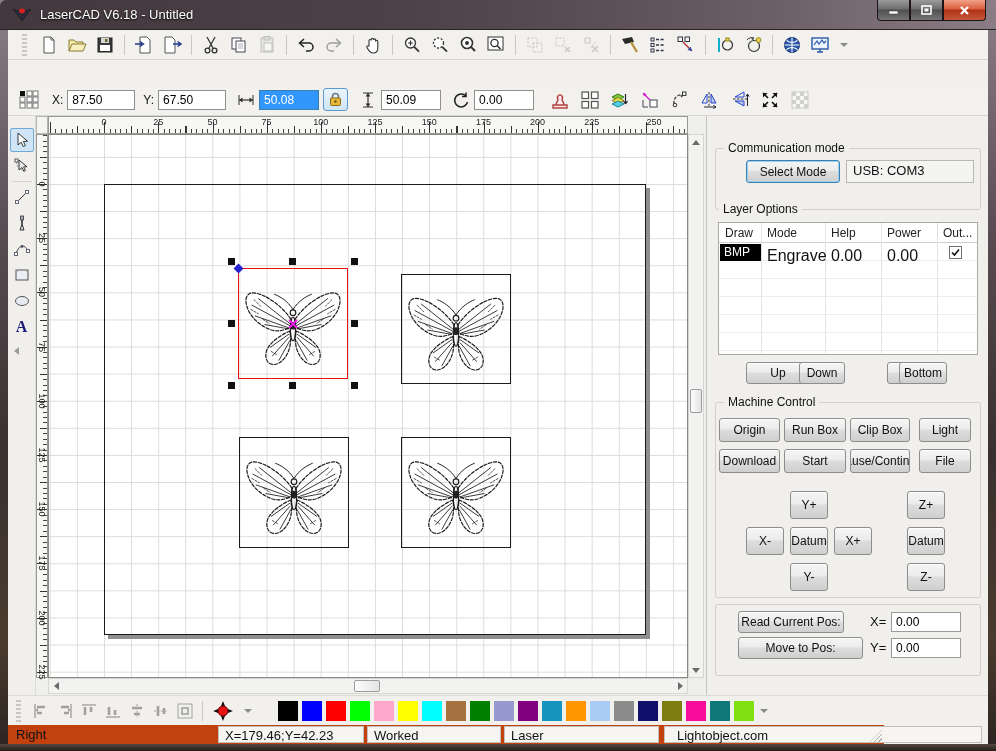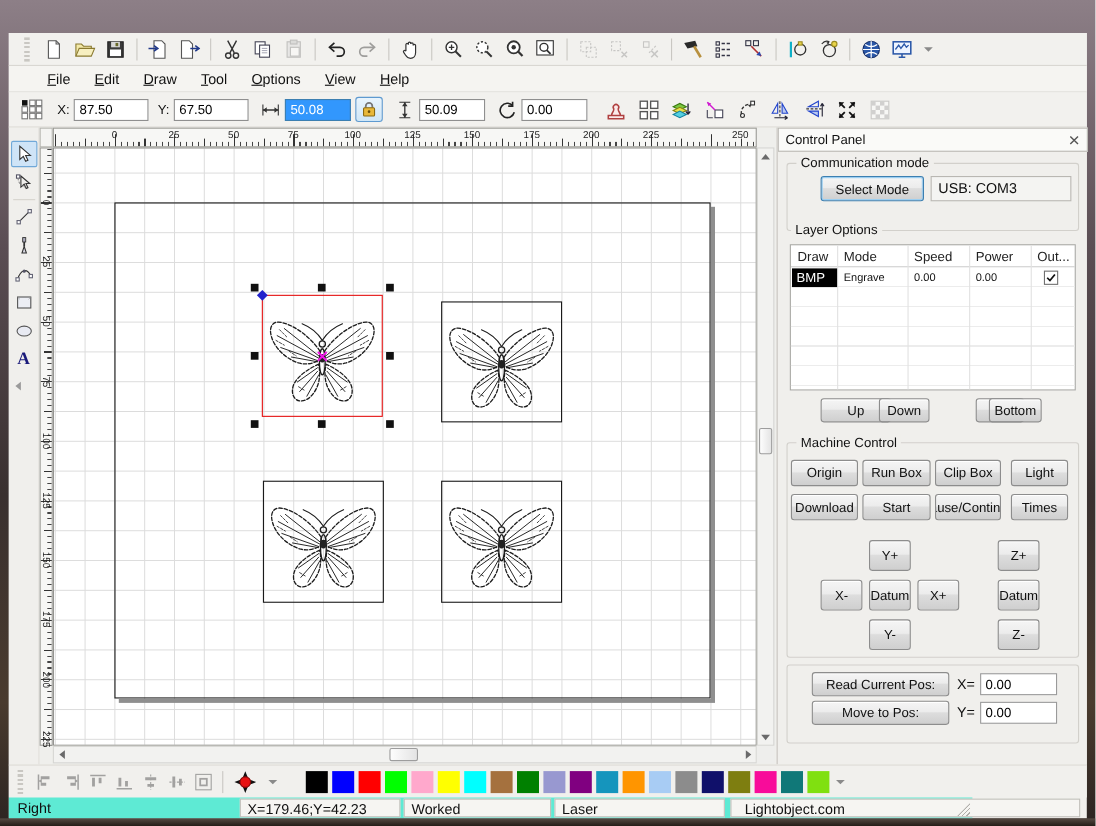--- a/index.html
+++ b/index.html
@@ -125,36 +125,36 @@
     background:linear-gradient(180deg,#f5f5f5,#ececec 45%,#dddddd 50%,#cfcfcf); border:1px solid #8d8d8d;
     border-radius:3px; font-size:12px; color:#111; box-shadow:inset 0 1px 0 #fff; }
   .btn.default { border-color:#3c7fb1; box-shadow:inset 0 0 0 1px #9ccef0, inset 0 1px 0 #fff; }
   .readbox { position:absolute; background:#f4f4f2; border:1px solid #b9b7b2; font-size:13px; padding:2px 6px; }
   .ltable { position:absolute; left:11px; top:106px; width:260px; height:133px; background:#fff; border:1px solid #a8a8a4; }
   .ltable .hdrow { position:absolute; left:0; top:0; width:100%; height:20px; border-bottom:1px solid #cfcfcf; }
   .ltable .hd { position:absolute; top:3px; font-size:12px; color:#222; }
   .ltable .colline { position:absolute; top:0; width:1px; height:100%; background:#e2e2e2; }
   .ltable .rowlines { position:absolute; left:0; top:20px; width:100%; height:112px;
     background:repeating-linear-gradient(180deg,transparent 0 17px,#ececec 17px 18px); }
-  .ltable .cell { position:absolute; font-size:10px; top:24px; }
+  .ltable .cell { position:absolute; font-size:16px; top:24px; }
   .bmp-cell { position:absolute; left:1px; top:21px; width:41px; height:17px; background:#000; color:#fff; font-size:12px; padding:1px 4px; }
   .chk { position:absolute; left:230px; top:23px; width:13px; height:13px; background:#fff; border:1px solid #707070; }
   .in-field { position:absolute; width:70px; height:20px; border:1px solid #9a9a9a; background:#fff; font-size:12px; padding:1px 4px; font-family:"Liberation Sans",sans-serif; }
   .pos-label { position:absolute; font-size:13px; }
 
   
   .bottombar { position:absolute; left:0; top:665px; width:980px; height:30px; background:#f1f0ed; border-top:1px solid #dddbd6;
     display:flex; align-items:center; padding-left:8px; }
   .abi { width:22px; height:22px; display:flex; align-items:center; justify-content:center; margin:0 1px; opacity:.5; }
   .abi svg{ width:18px; height:18px; }
   .laser-ic { width:22px; height:22px; margin:0 4px; opacity:1; display:flex; align-items:center; justify-content:center; }
   .palette { display:flex; column-gap:4px; margin-left:26px; align-items:center; }
   .swatch { width:20px; height:20px; }
 
-  .statusbar { position:absolute; left:0; top:695px; width:876px; height:19px; background:#5eead4; font-size:13px; }
+  .statusbar { position:absolute; left:0; top:695px; width:876px; height:19px; background:#c2410c; font-size:13px; }
   .sb-left { position:absolute; left:8px; top:2px; }
   .sb-field { position:absolute; top:1px; height:17px; border:1px solid #c2c0bb; background:#f6f5f2; padding:1px 6px; font-size:13px; }
   .grip-resize { position:absolute; right:2px; top:5px; width:12px; height:12px;
     background:repeating-linear-gradient(135deg,transparent 0 2px,#b0aeaa 2px 3px); clip-path:polygon(100% 0,100% 100%,0 100%); }
 
   .edge-bottom { position:absolute; left:0; top:744px; width:996px; height:7px;
     background:linear-gradient(180deg,#564a43,#241d17); }
 </style>
 </head>
 <body>
@@ -178,20 +178,45 @@
       <use href="#bwing-l" transform="translate(100,0) scale(-1,1)"></use>
       <circle cx="50" cy="40" r="2.6"></circle>
       <ellipse cx="50" cy="55" rx="2.4" ry="11"></ellipse>
       <ellipse cx="50" cy="52" rx="2.6" ry="3.6" fill="#222" stroke="none"></ellipse>
     </g>
   </defs>
 </svg>
 
 <div class="window">
 
+  <div class="titlebar">
+    <svg class="app-icon" viewBox="0 0 20 20">
+      <path d="M1 4 L10 16 L19 4 L13 6 L10 10 L7 6 Z" fill="#2a2a3a" stroke="#111" stroke-width="0.5"></path>
+      <ellipse cx="10" cy="6" rx="3" ry="2.4" fill="#d42020"></ellipse>
+    </svg>
+    <span class="title-text">LaserCAD V6.18 - Untitled</span>
+    <div class="winbtns">
+      <div class="winbtn min">
+        <svg width="12" height="9" viewBox="0 0 12 9">
+            <rect x="1" y="5" width="9" height="3" fill="#fff" stroke="#444" stroke-width="0.6"></rect>
+          </svg>
+      </div>
+      <div class="winbtn max">
+        <svg width="11" height="10" viewBox="0 0 11 10">
+            <rect x="1" y="1" width="9" height="8" fill="none" stroke="#fff" stroke-width="1.6"></rect>
+            <rect x="3.5" y="3.5" width="4" height="3" fill="#fff"></rect>
+          </svg>
+      </div>
+      <div class="winbtn close">
+        <svg width="11" height="11" viewBox="0 0 11 11">
+            <path d="M2 2 L9 9 M9 2 L2 9" stroke="#fff" stroke-width="2.2"></path>
+          </svg>
+      </div>
+    </div>
+  </div>
 
   <div class="content">
 
     <div class="toolbar-top">
       <div class="grip"></div>
       <div class="tbi">
           <svg viewBox="0 0 20 20">
             <path d="M5 2 h7 l3 3 v13 H5 Z" fill="#fff" stroke="#555"></path>
             <path d="M12 2 v3 h3" fill="none" stroke="#555"></path>
           </svg>
@@ -361,29 +386,20 @@
       <div class="tbi">
           <svg viewBox="0 0 20 20">
             <rect x="2" y="3" width="16" height="11" fill="#eef4ff" stroke="#2a57a8" stroke-width="1.4"></rect>
             <path d="M4 10 l3-4 2 3 3-4 2 3 2-2" fill="none" stroke="#2a57a8" stroke-width="1.2"></path>
             <path d="M7 17 h6 M10 14 v3" stroke="#2a57a8" stroke-width="1.4"></path>
           </svg>
         </div>
       <div class="dd-arrow"></div>
     </div>
 
-    <div class="menubar">
-      <span class="menu-item">File</span>
-      <span class="menu-item">Edit</span>
-      <span class="menu-item">Draw</span>
-      <span class="menu-item">Tool</span>
-      <span class="menu-item">Options</span>
-      <span class="menu-item">View</span>
-      <span class="menu-item">Help</span>
-    </div>
 
     <div class="coordbar">
       <div class="cb-tool">
           <svg viewBox="0 0 20 20">
         <g stroke="#777" fill="#fff">
               <rect x="8" y="1" width="5" height="5"></rect>
               <rect x="14" y="1" width="5" height="5"></rect>
               <rect x="1" y="7" width="5" height="5"></rect>
               <rect x="8" y="7" width="5" height="5"></rect>
               <rect x="14" y="7" width="5" height="5"></rect>
@@ -569,21 +585,21 @@
         <span class="rl" style="left: 55px;">0</span>
             <span class="rl" style="left: 109.2px;">25</span>
             <span class="rl" style="left: 163.4px;">50</span>
             <span class="rl" style="left: 217.6px;">75</span>
             <span class="rl" style="left: 271.8px;">100</span>
             <span class="rl" style="left: 326px;">125</span>
             <span class="rl" style="left: 380.2px;">150</span>
             <span class="rl" style="left: 434.4px;">175</span>
             <span class="rl" style="left: 488.6px;">200</span>
             <span class="rl" style="left: 542.8px;">225</span>
-            <span class="rl" style="left: 624px;">250</span>
+            <span class="rl" style="left: 605px;">250</span>
           </div>
         <div class="v-ruler">
             <span class="rl" style="top: 49px;">0</span>
             <span class="rl" style="top: 103.2px;">25</span>
             <span class="rl" style="top: 157.4px;">50</span>
             <span class="rl" style="top: 211.6px;">75</span>
             <span class="rl" style="top: 265.8px;">100</span>
             <span class="rl" style="top: 320px;">125</span>
             <span class="rl" style="top: 374.2px;">150</span>
             <span class="rl" style="top: 428.4px;">175</span>
@@ -644,44 +660,36 @@
             </div>
           <div class="sb-btn" style="right:0;top:0">
               <div class="tri-rt"></div>
             </div>
           <div class="sb-thumb" style="left:305px;top:1px;width:26px;height:12px;"></div>
         </div>
         <div class="scroll-corner"></div>
       </div>
 
       <div class="panel">
-        <div class="panel-hd">
-          <span class="t">Control Panel</span>
-          <div class="panel-close">
-            <svg width="9" height="9" viewBox="0 0 9 9">
-                <path d="M1 1 L8 8 M8 1 L1 8" stroke="#555" stroke-width="1.3"></path>
-              </svg>
-          </div>
-        </div>
 
         <div class="gb" style="left:8px;top:32px;width:266px;height:62px;">
           <span class="gb-label">Communication mode</span>
         </div>
         <div class="btn default" style="left:39px;top:44px;width:94px;height:23px;">Select Mode</div>
         <div class="readbox" style="left:139px;top:44px;width:128px;height:23px;">USB: COM3</div>
 
         <div class="gb" style="left:8px;top:104px;width:266px;height:172px;border:none;">
           <span class="gb-label" style="top:-18px;left:4px;">Layer Options</span>
         </div>
         <div class="ltable">
           <div class="rowlines"></div>
           <div class="hdrow"></div>
           <span class="hd" style="left:6px">Draw</span>
           <span class="hd" style="left:48px">Mode</span>
-          <span class="hd" style="left:112px">Speed</span>
+          <span class="hd" style="left:112px">Help</span>
           <span class="hd" style="left:168px">Power</span>
           <span class="hd" style="left:224px">Out...</span>
           <div class="colline" style="left:42px"></div>
           <div class="colline" style="left:106px"></div>
           <div class="colline" style="left:162px"></div>
           <div class="colline" style="left:218px"></div>
           <div class="bmp-cell">BMP</div>
           <span class="cell" style="left:48px">Engrave</span>
           <span class="cell" style="left:112px">0.00</span>
           <span class="cell" style="left:168px">0.00</span>
@@ -699,33 +707,33 @@
         <div class="gb" style="left:8px;top:286px;width:266px;height:196px;">
           <span class="gb-label">Machine Control</span>
         </div>
         <div class="btn" style="left:12px;top:302px;width:61px;height:24px;">Origin</div>
         <div class="btn" style="left:77px;top:302px;width:62px;height:24px;">Run Box</div>
         <div class="btn" style="left:143px;top:302px;width:60px;height:24px;">Clip Box</div>
         <div class="btn" style="left:212px;top:302px;width:52px;height:24px;">Light</div>
         <div class="btn" style="left:12px;top:333px;width:61px;height:24px;">Download</div>
         <div class="btn" style="left:77px;top:333px;width:62px;height:24px;">Start</div>
         <div class="btn" style="left:143px;top:333px;width:60px;height:24px;">Pause/Continue</div>
-        <div class="btn" style="left:212px;top:333px;width:52px;height:24px;">Times</div>
+        <div class="btn" style="left:212px;top:333px;width:52px;height:24px;">File</div>
 
         <div class="btn" style="left:83px;top:375px;width:38px;height:28px;">Y+</div>
         <div class="btn" style="left:39px;top:411px;width:38px;height:28px;">X-</div>
         <div class="btn" style="left:83px;top:411px;width:38px;height:28px;">Datum</div>
         <div class="btn" style="left:127px;top:411px;width:38px;height:28px;">X+</div>
         <div class="btn" style="left:83px;top:447px;width:38px;height:28px;">Y-</div>
         <div class="btn" style="left:200px;top:375px;width:38px;height:28px;">Z+</div>
         <div class="btn" style="left:200px;top:411px;width:38px;height:28px;">Datum</div>
         <div class="btn" style="left:200px;top:447px;width:38px;height:28px;">Z-</div>
 
         <div class="gb" style="left:8px;top:488px;width:266px;height:72px;"></div>
-        <div class="btn" style="left:31px;top:495px;width:125px;height:22px;">Read Current Pos:</div>
+        <div class="btn" style="left:31px;top:495px;width:106px;height:22px;">Read Current Pos:</div>
         <div class="btn" style="left:31px;top:521px;width:125px;height:22px;">Move to Pos:</div>
         <span class="pos-label" style="left:163px;top:498px;">X=</span>
         <input class="in-field" style="left: 184px; top: 496px;" value="0.00">
         <span class="pos-label" style="left:163px;top:524px;">Y=</span>
         <input class="in-field" style="left: 184px; top: 522px;" value="0.00">
       </div>
     </div>
 
     <div class="bottombar">
       <div class="grip"></div>

